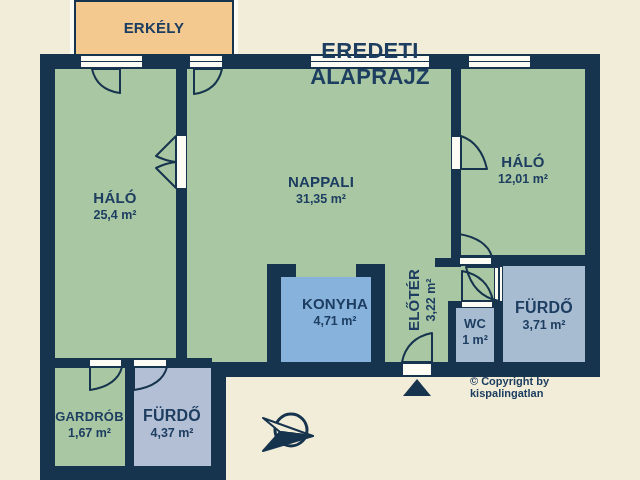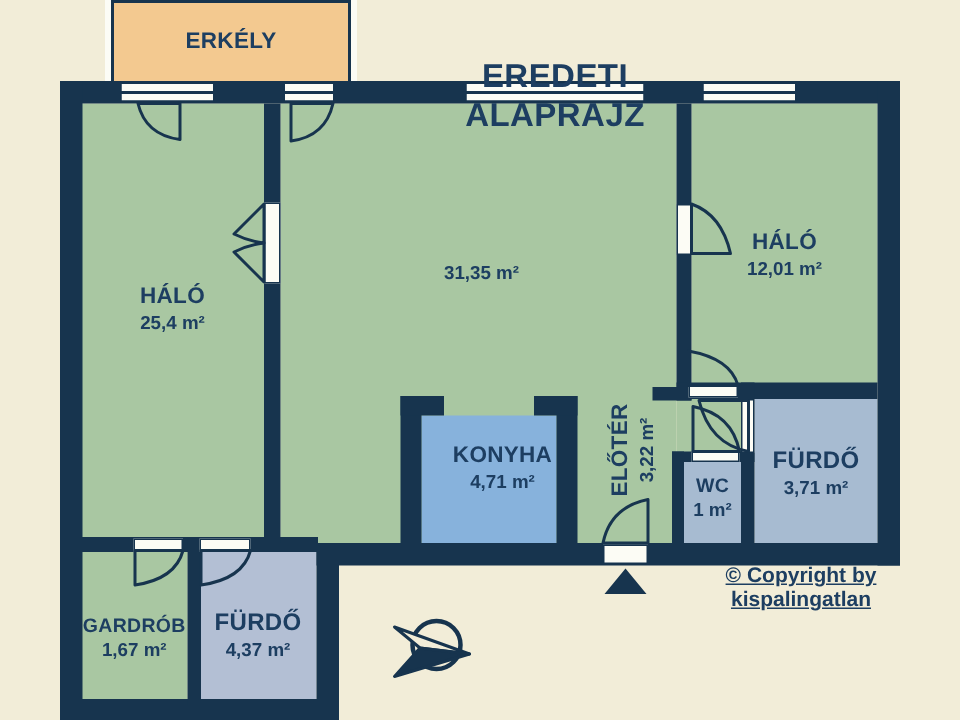--- a/index.html
+++ b/index.html
@@ -23,22 +23,22 @@
   .leaf{position:absolute;background:var(--symbol-white);border:1px solid var(--wall-navy);box-sizing:border-box;}
   .win{position:absolute;background:linear-gradient(to bottom,var(--symbol-white) 42%,var(--wall-navy) 42%,var(--wall-navy) 58%,var(--symbol-white) 58%);border:1px solid var(--wall-navy);box-sizing:border-box;}
   .label{position:absolute;text-align:center;color:var(--text-navy);line-height:1.12;pointer-events:none;}
   .rname{display:block;font-weight:bold;font-size:15px;letter-spacing:.2px;}
   .rarea{display:block;font-weight:600;font-size:12.5px;margin-top:1px;}
   .balcony{position:absolute;left:74px;top:0;width:160px;height:56px;background:var(--balcony-tan);
            border:2px solid var(--wall-navy);box-shadow:0 0 0 4px var(--symbol-white);box-sizing:border-box;
            display:flex;flex-direction:column;justify-content:center;}
   .title{position:absolute;left:270px;top:13px;width:200px;text-align:center;
          font-size:22px;font-weight:bold;color:var(--text-navy);letter-spacing:.3px;margin-top:25px;}
-  .copyright{position:absolute;left:470px;top:375px;width:128px;text-align:center;
-             font-size:14px;font-weight:600;color:var(--text-navy);text-decoration:underline;}
+  .copyright{position:absolute;left:470px;top:375px;width:128px;text-align:left;
+             font-size:11px;font-weight:600;color:var(--text-navy);}
   .eloter-label{position:absolute;left:367px;top:276px;width:110px;height:48px;
                 transform:rotate(-90deg);display:flex;flex-direction:column;justify-content:center;}
   svg.overlay{position:absolute;left:0;top:0;pointer-events:none;}
 </style>
 </head>
 <body>
 
 <div class="stage">
 
   <div class="balcony">
@@ -114,20 +114,21 @@
   </svg>
 
   <div class="title">EREDETI ALAPRAJZ</div>
 
   <div class="label" style="left:54px;top:190px;width:122px">
     <span class="rname">HÁLÓ</span>
     <span class="rarea">25,4 m²</span>
   </div>
 
   <div class="label" style="left:189px;top:174px;width:264px">
+    <span class="rname">NAPPALI</span>
     <span class="rarea">31,35 m²</span>
   </div>
 
   <div class="label" style="left:461px;top:154px;width:124px">
     <span class="rname">HÁLÓ</span>
     <span class="rarea">12,01 m²</span>
   </div>
 
   <div class="label" style="left:281px;top:296px;width:108px">
     <span class="rname">KONYHA</span>

